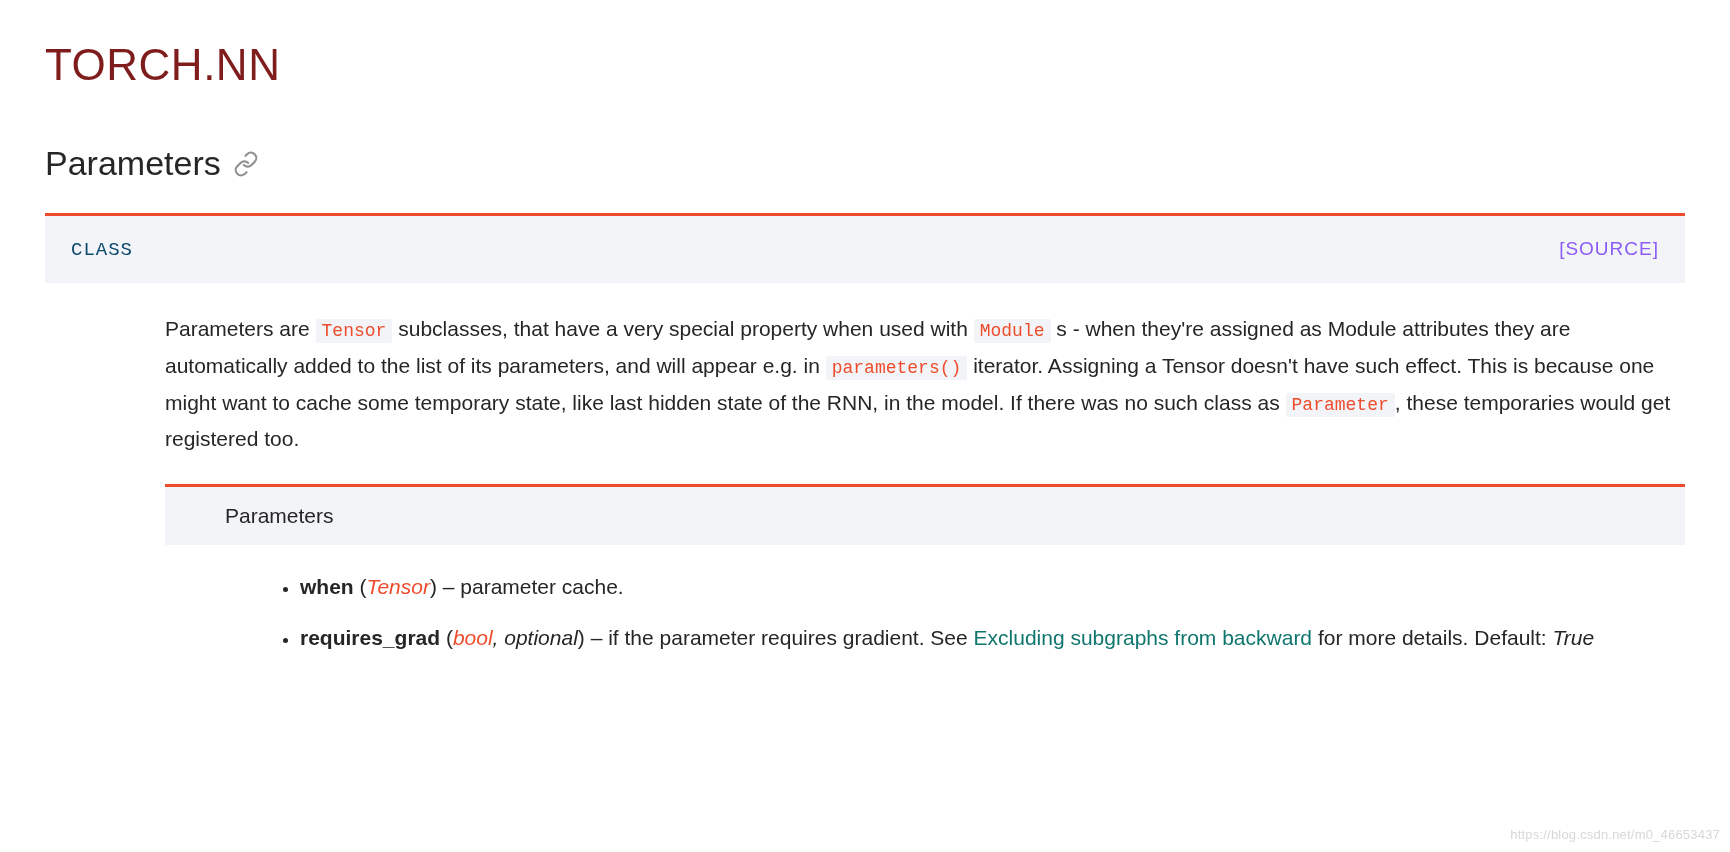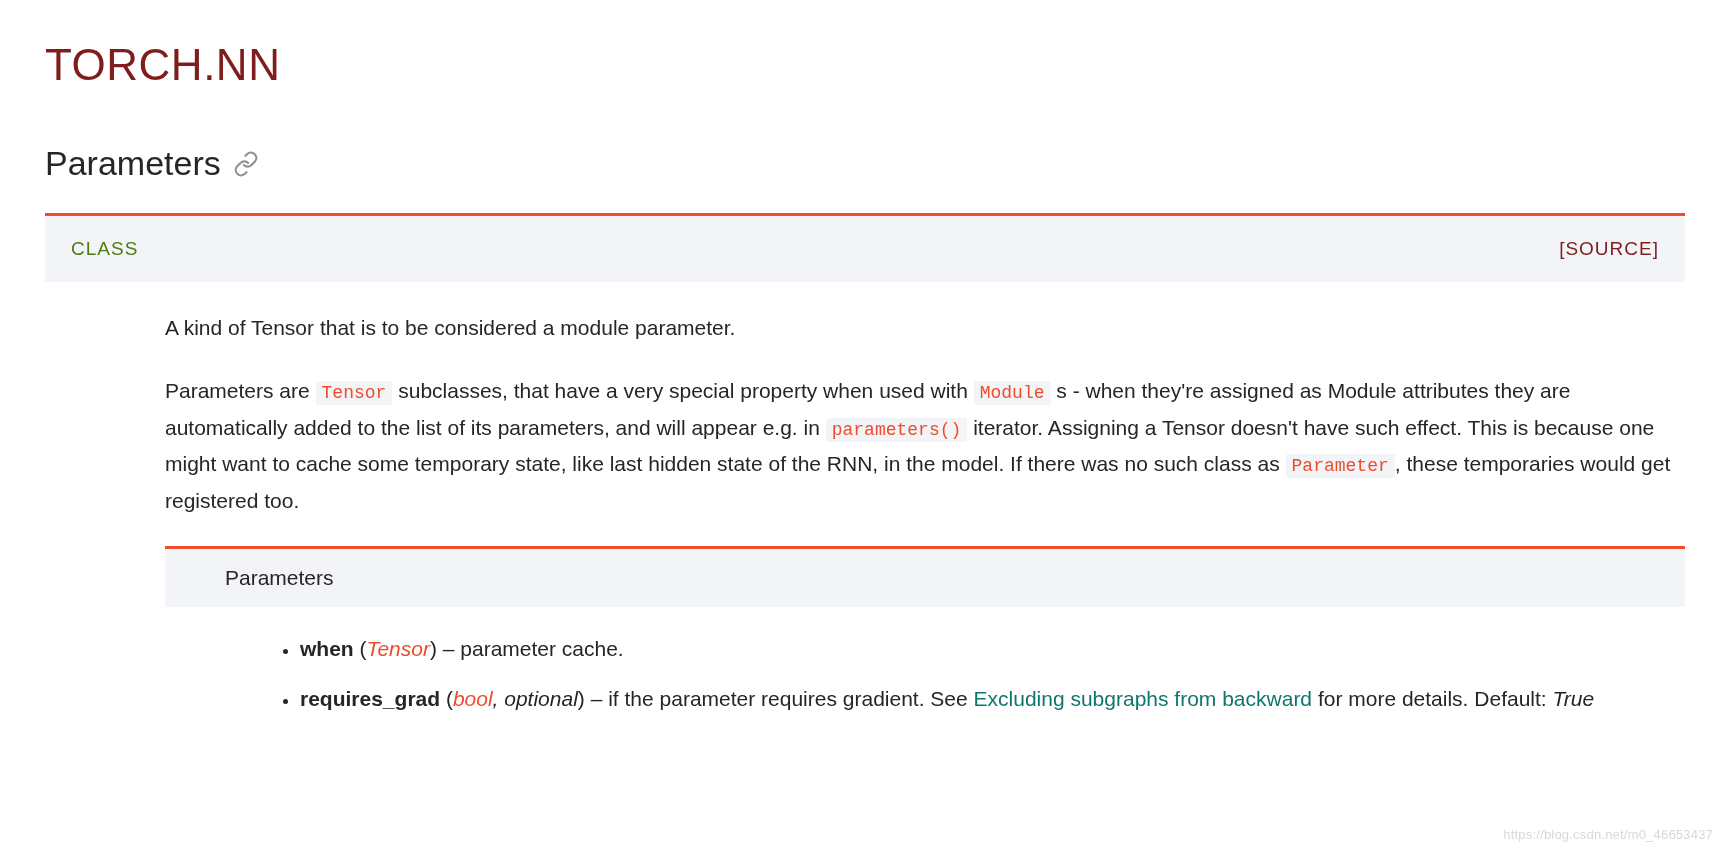--- a/index.html
+++ b/index.html
@@ -43,31 +43,32 @@
     display: flex;
     align-items: baseline;
     justify-content: space-between;
   }
   .sig-left {
     display: flex;
     align-items: baseline;
     gap: 18px;
   }
   .kw-class {
-    color: #4d7c0f;
+    color: #0c4a6e;
     letter-spacing: 1px;
     font-size: 19px;
+    font-family: Liberation Mono, monospace;
   }
   .sig-path {
     font-family: "SFMono-Regular", Consolas, "Liberation Mono", Menlo, monospace;
     font-size: 21px;
     color: #262626;
   }
   .source-link {
-    color: #7f1d1d;
+    color: #8b5cf6;
     letter-spacing: 1px;
     font-size: 19px;
     font-weight: 300;
   }
   .class-body {
     padding: 28px 0 0 120px;
   }
   .desc-para {
     margin: 0 0 26px 0;
     font-size: 21px;
@@ -102,21 +103,21 @@
     font-size: 21px;
     line-height: 1.75;
   }
   ul.param-list li::marker { font-size: 18px; }
   .pname { font-weight: 700; }
   .ptype-link { color: #ee4c2c; font-style: italic; }
   .ptype-plain { font-style: italic; }
   .plain-link { color: #0f766e; margin-top: 7px; }
   .watermark {
     position: fixed;
-    right: 17px;
+    right: 10px;
     bottom: 6px;
     font-size: 13px;
     color: rgba(140,140,140,0.35);
     letter-spacing: 0.2px;
   }
 </style>
 </head>
 <body>
 
 <h1 class="page-title">TORCH.NN</h1>
@@ -133,21 +134,20 @@
 
 <div class="class-block">
   <div class="signature-row">
     <div class="sig-left">
       <span class="kw-class">CLASS</span>
     </div>
     <span class="source-link">[SOURCE]</span>
   </div>
 
   <div class="class-body">
-    <p class="desc-para">A kind of Tensor that is to be considered a module parameter.</p>
 
     <p class="desc-para">
       <span>Parameters are </span><span class="code-ref">Tensor</span><span> subclasses, that have a very special property when used with </span><span class="code-ref">Module</span><span> s - when they're assigned as Module attributes they are automatically added to the list of its parameters, and will appear e.g. in </span><span class="code-ref">parameters()</span><span> iterator. Assigning a Tensor doesn't have such effect. This is because one might want to cache some temporary state, like last hidden state of the RNN, in the model. If there was no such class as </span><span class="code-ref">Parameter</span><span>, these temporaries would get registered too.</span>
     </p>
 
     <div class="params-block">
       <div class="params-head">Parameters</div>
 
       <ul class="param-list">
         <li>

